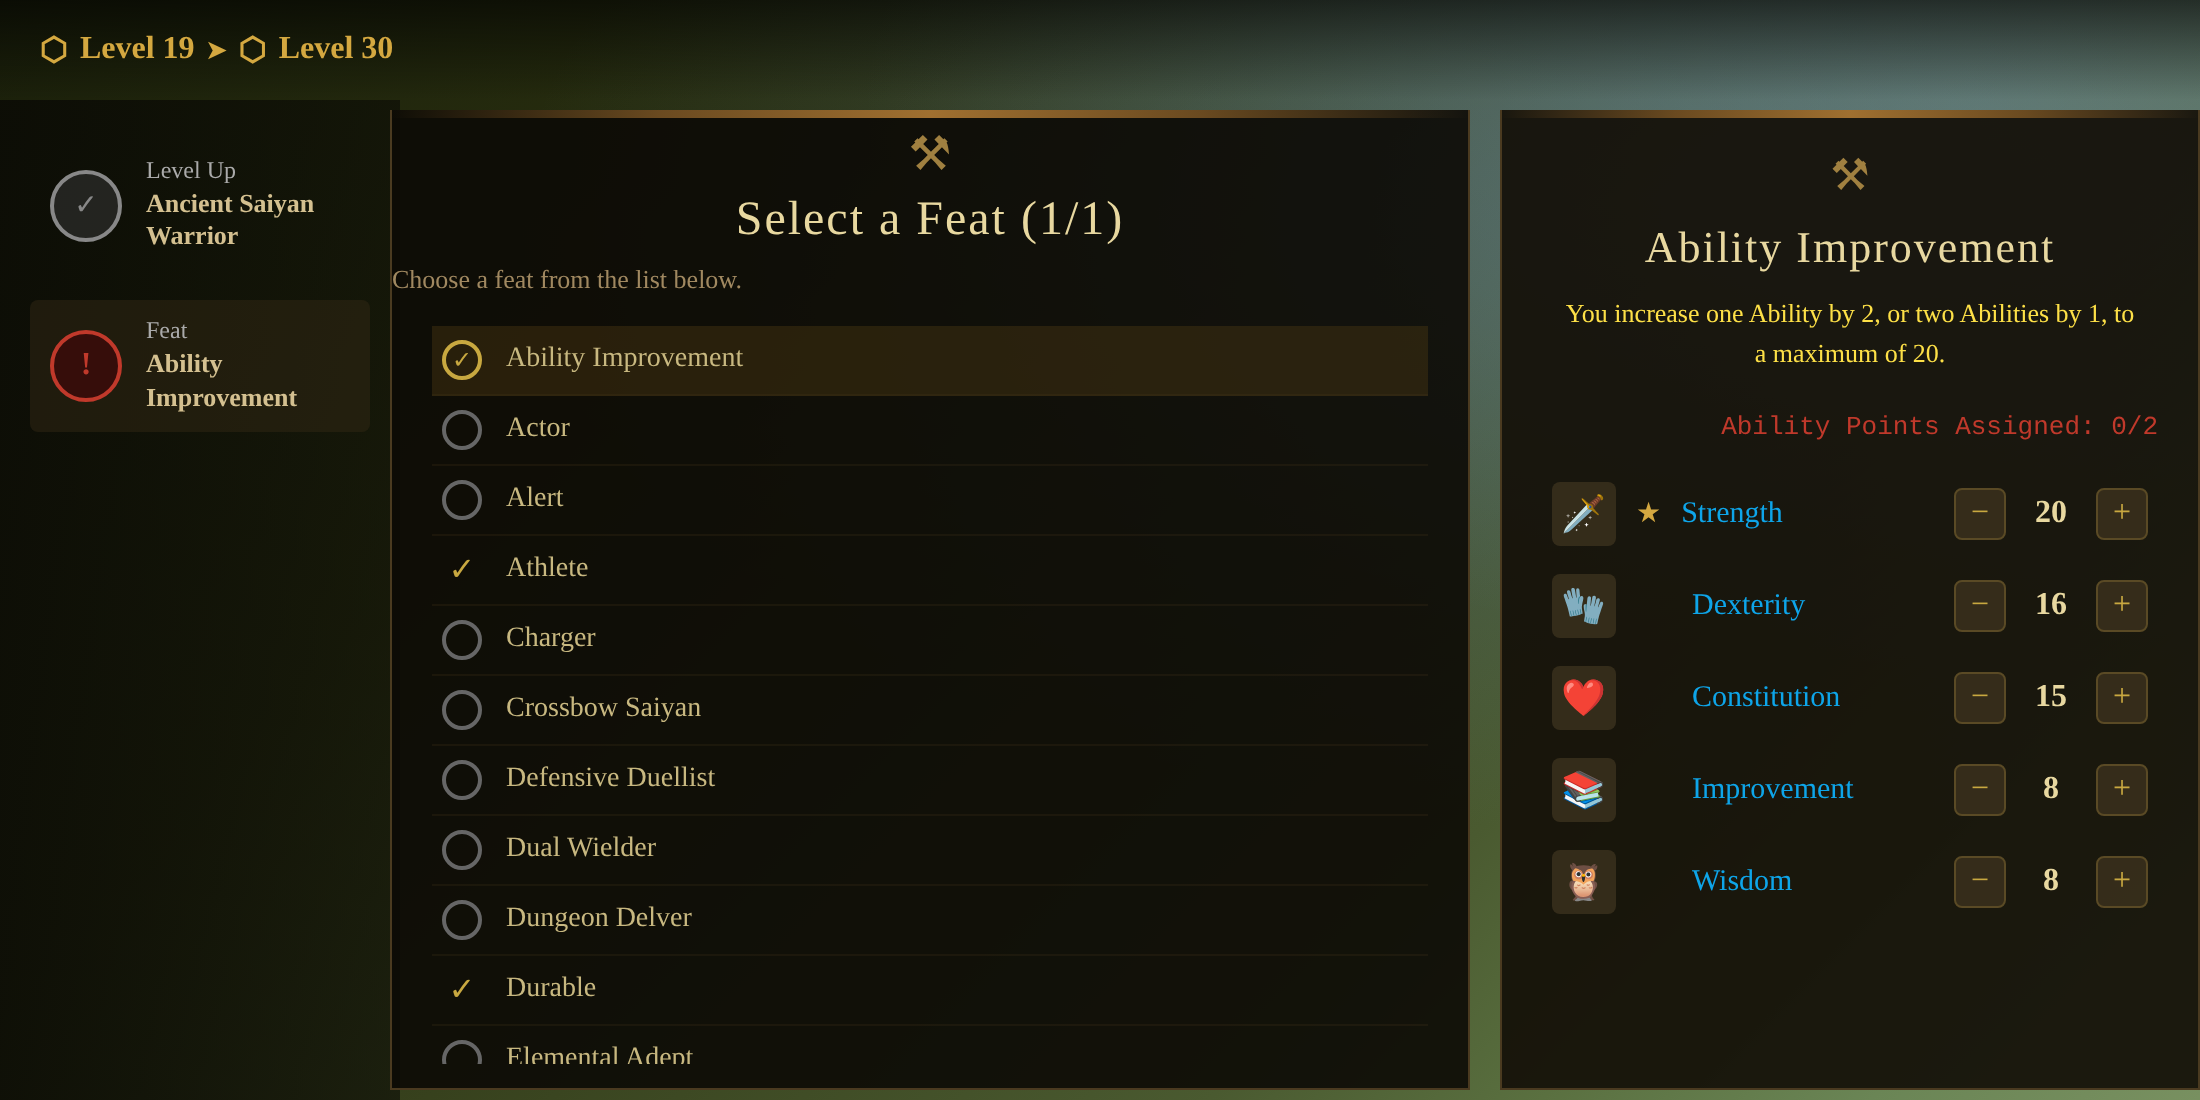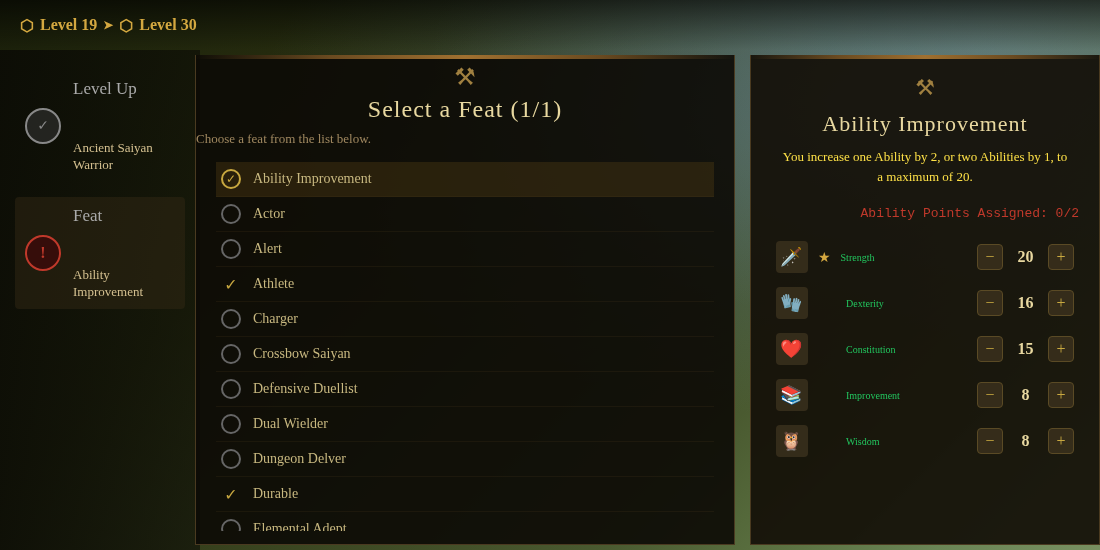--- a/index.html
+++ b/index.html
@@ -102,31 +102,30 @@
       background: rgba(60,10,10,0.8);
     }
 
     .sidebar-text {
       color: #c8b880;
       font-size: 13px;
       line-height: 1.3;
     }
 
     .sidebar-text .title {
-      font-size: 17px;
+      font-size: 12px;
       color: #aaa;
       display: block;
     }
 
     .sidebar-text .name {
       font-size: 13px;
       color: #d4c090;
       display: block;
-      font-weight: normal;
-      margin-top: 40px;
+      font-weight: bold;
     }
 
     
     .main-panel {
       position: absolute;
       top: 55px;
       left: 195px;
       width: 540px;
       height: 490px;
       background: rgba(12,10,5,0.90);
@@ -292,22 +291,22 @@
       flex-shrink: 0;
     }
 
     .ability-star {
       color: #d4a840;
       font-size: 14px;
       flex-shrink: 0;
     }
 
     .ability-name {
-      color: #22c55e;
-      font-size: 10px;
+      color: #0ea5e9;
+      font-size: 15px;
       flex: 1;
     }
 
     .ability-btn {
       width: 26px;
       height: 26px;
       background: rgba(60,50,30,0.8);
       border: 1px solid #5a4a25;
       border-radius: 4px;
       display: flex;

